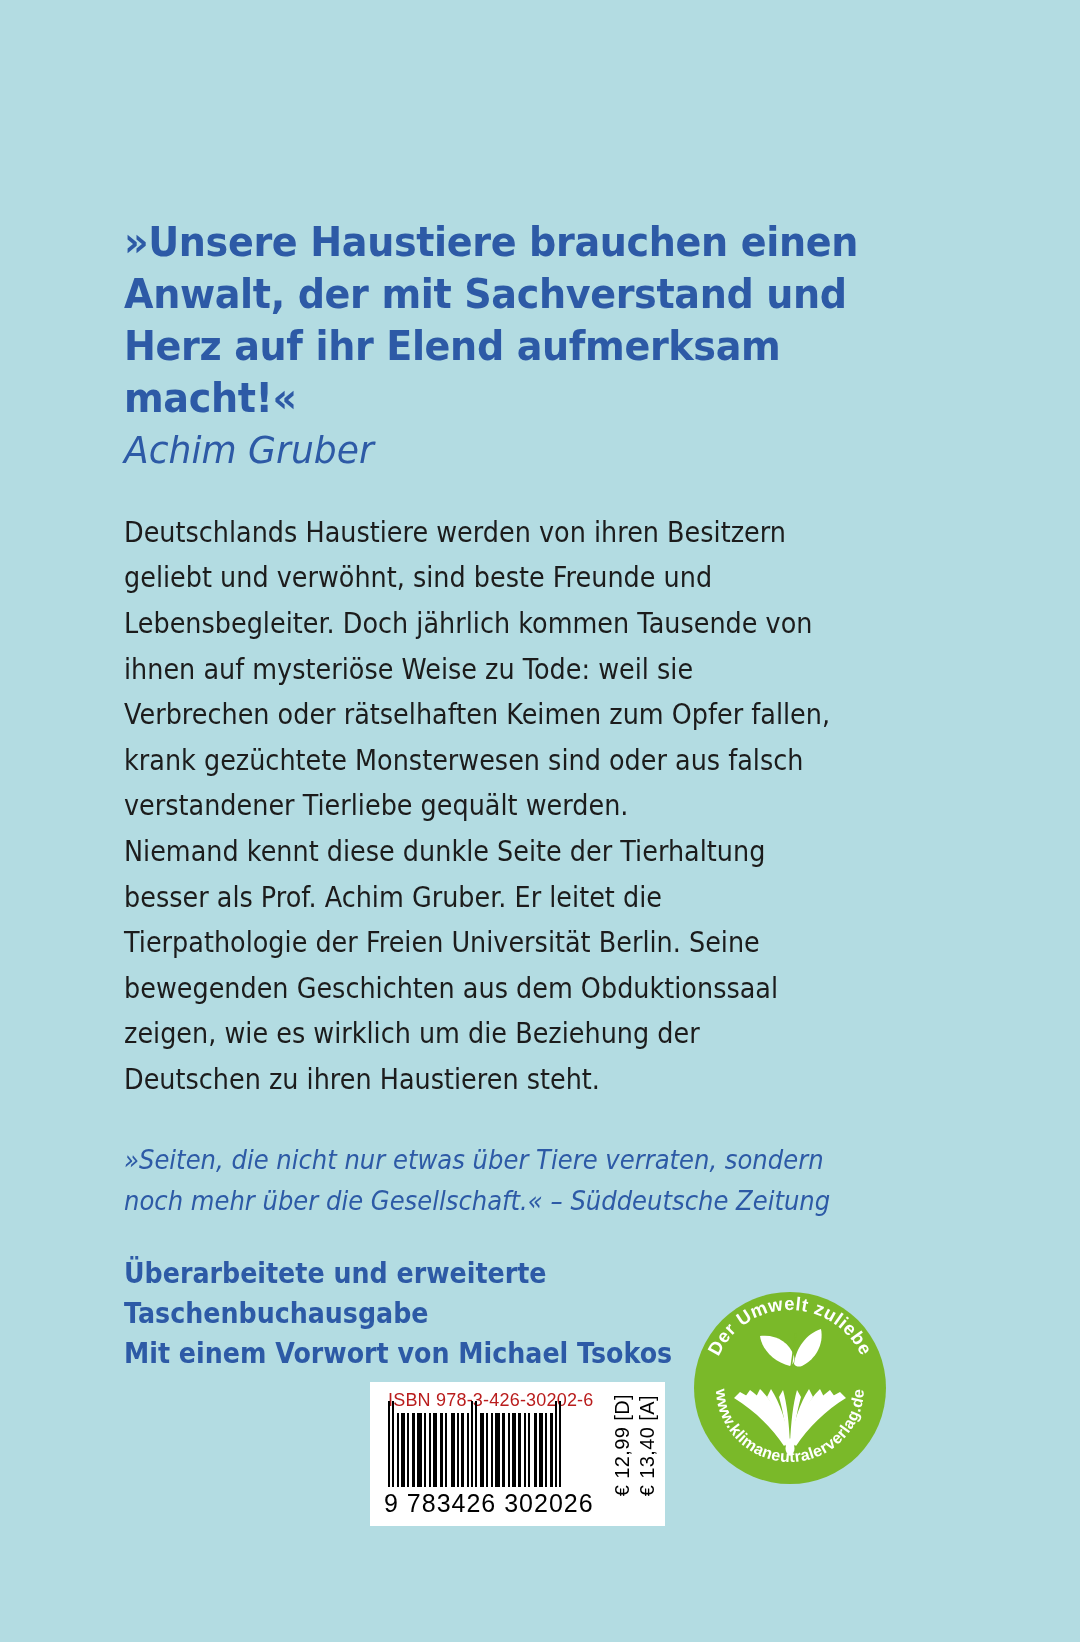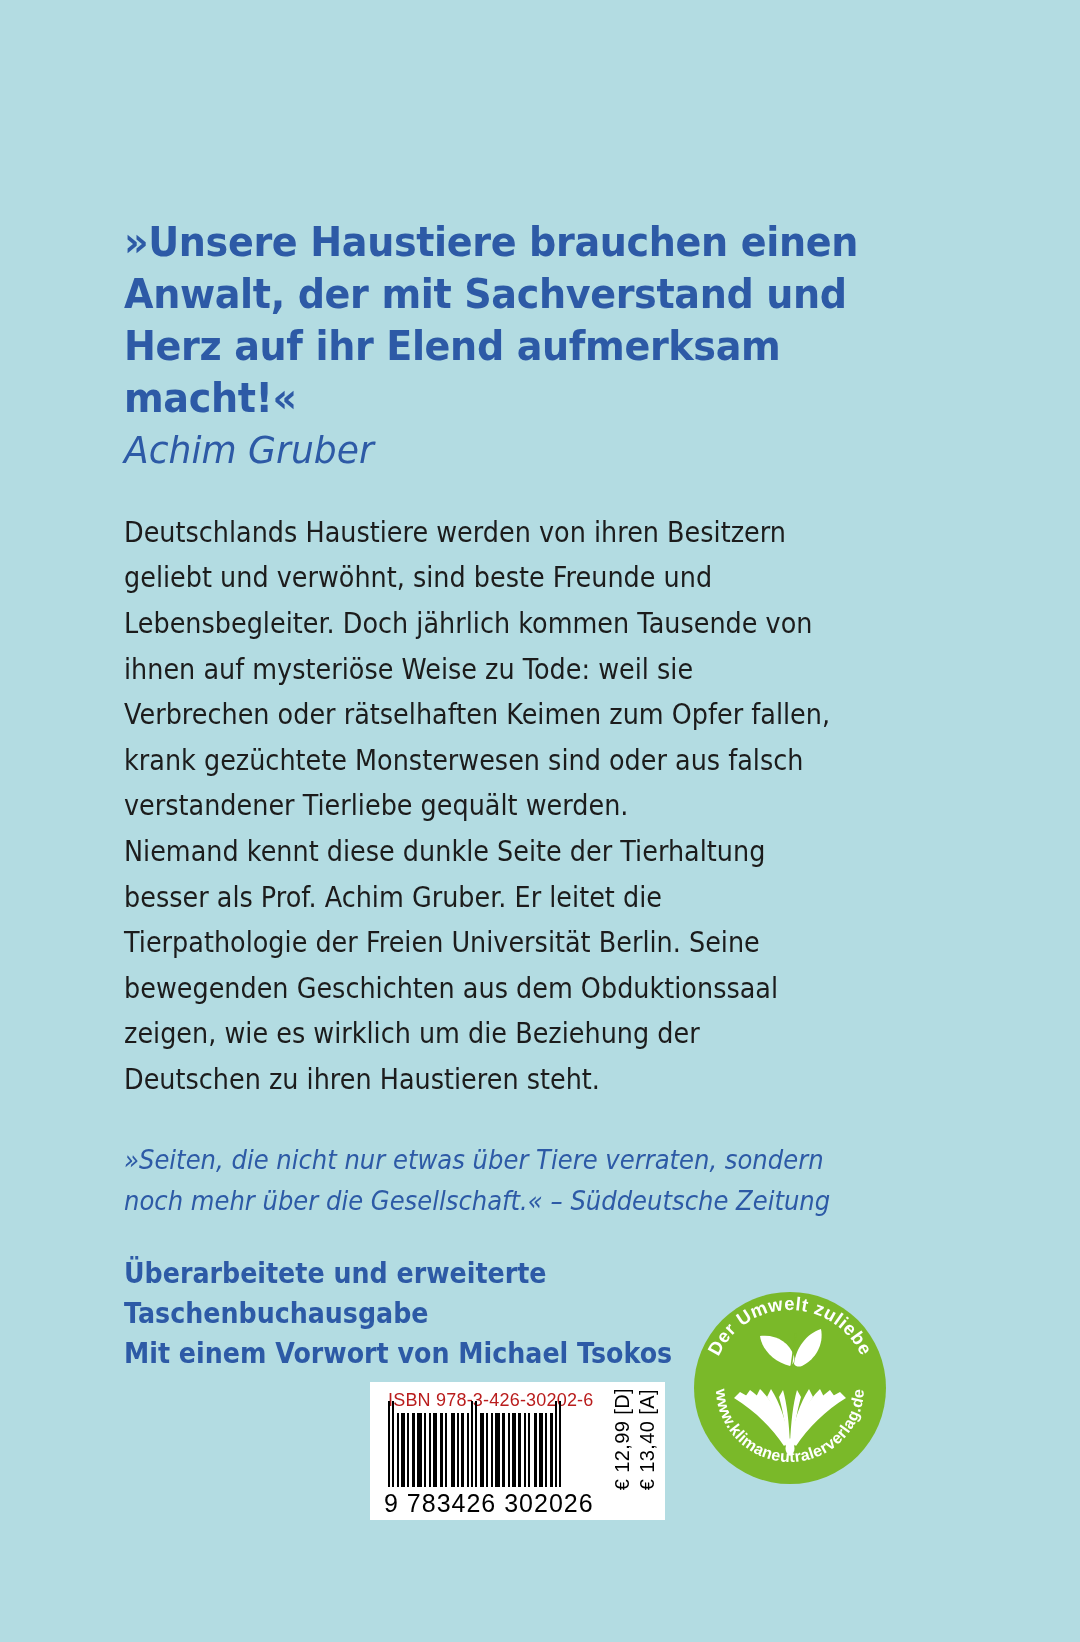--- a/index.html
+++ b/index.html
@@ -122,21 +122,21 @@
     display: block;
     background: #000;
     height: 100%;
   }
   .bars i.tall { height: 86px; }
   .ean-digits {
     font-family: "Liberation Sans", sans-serif;
     font-size: 25px;
     color: #000;
     letter-spacing: 1px;
-    padding: 2px 0 2px 14px;
+    padding: 2px 0 8px 14px;
     white-space: nowrap;
   }
   .prices {
     position: absolute;
     right: 6px;
     bottom: 30px;
     display: flex;
     flex-direction: row;
     gap: 2px;
   }

